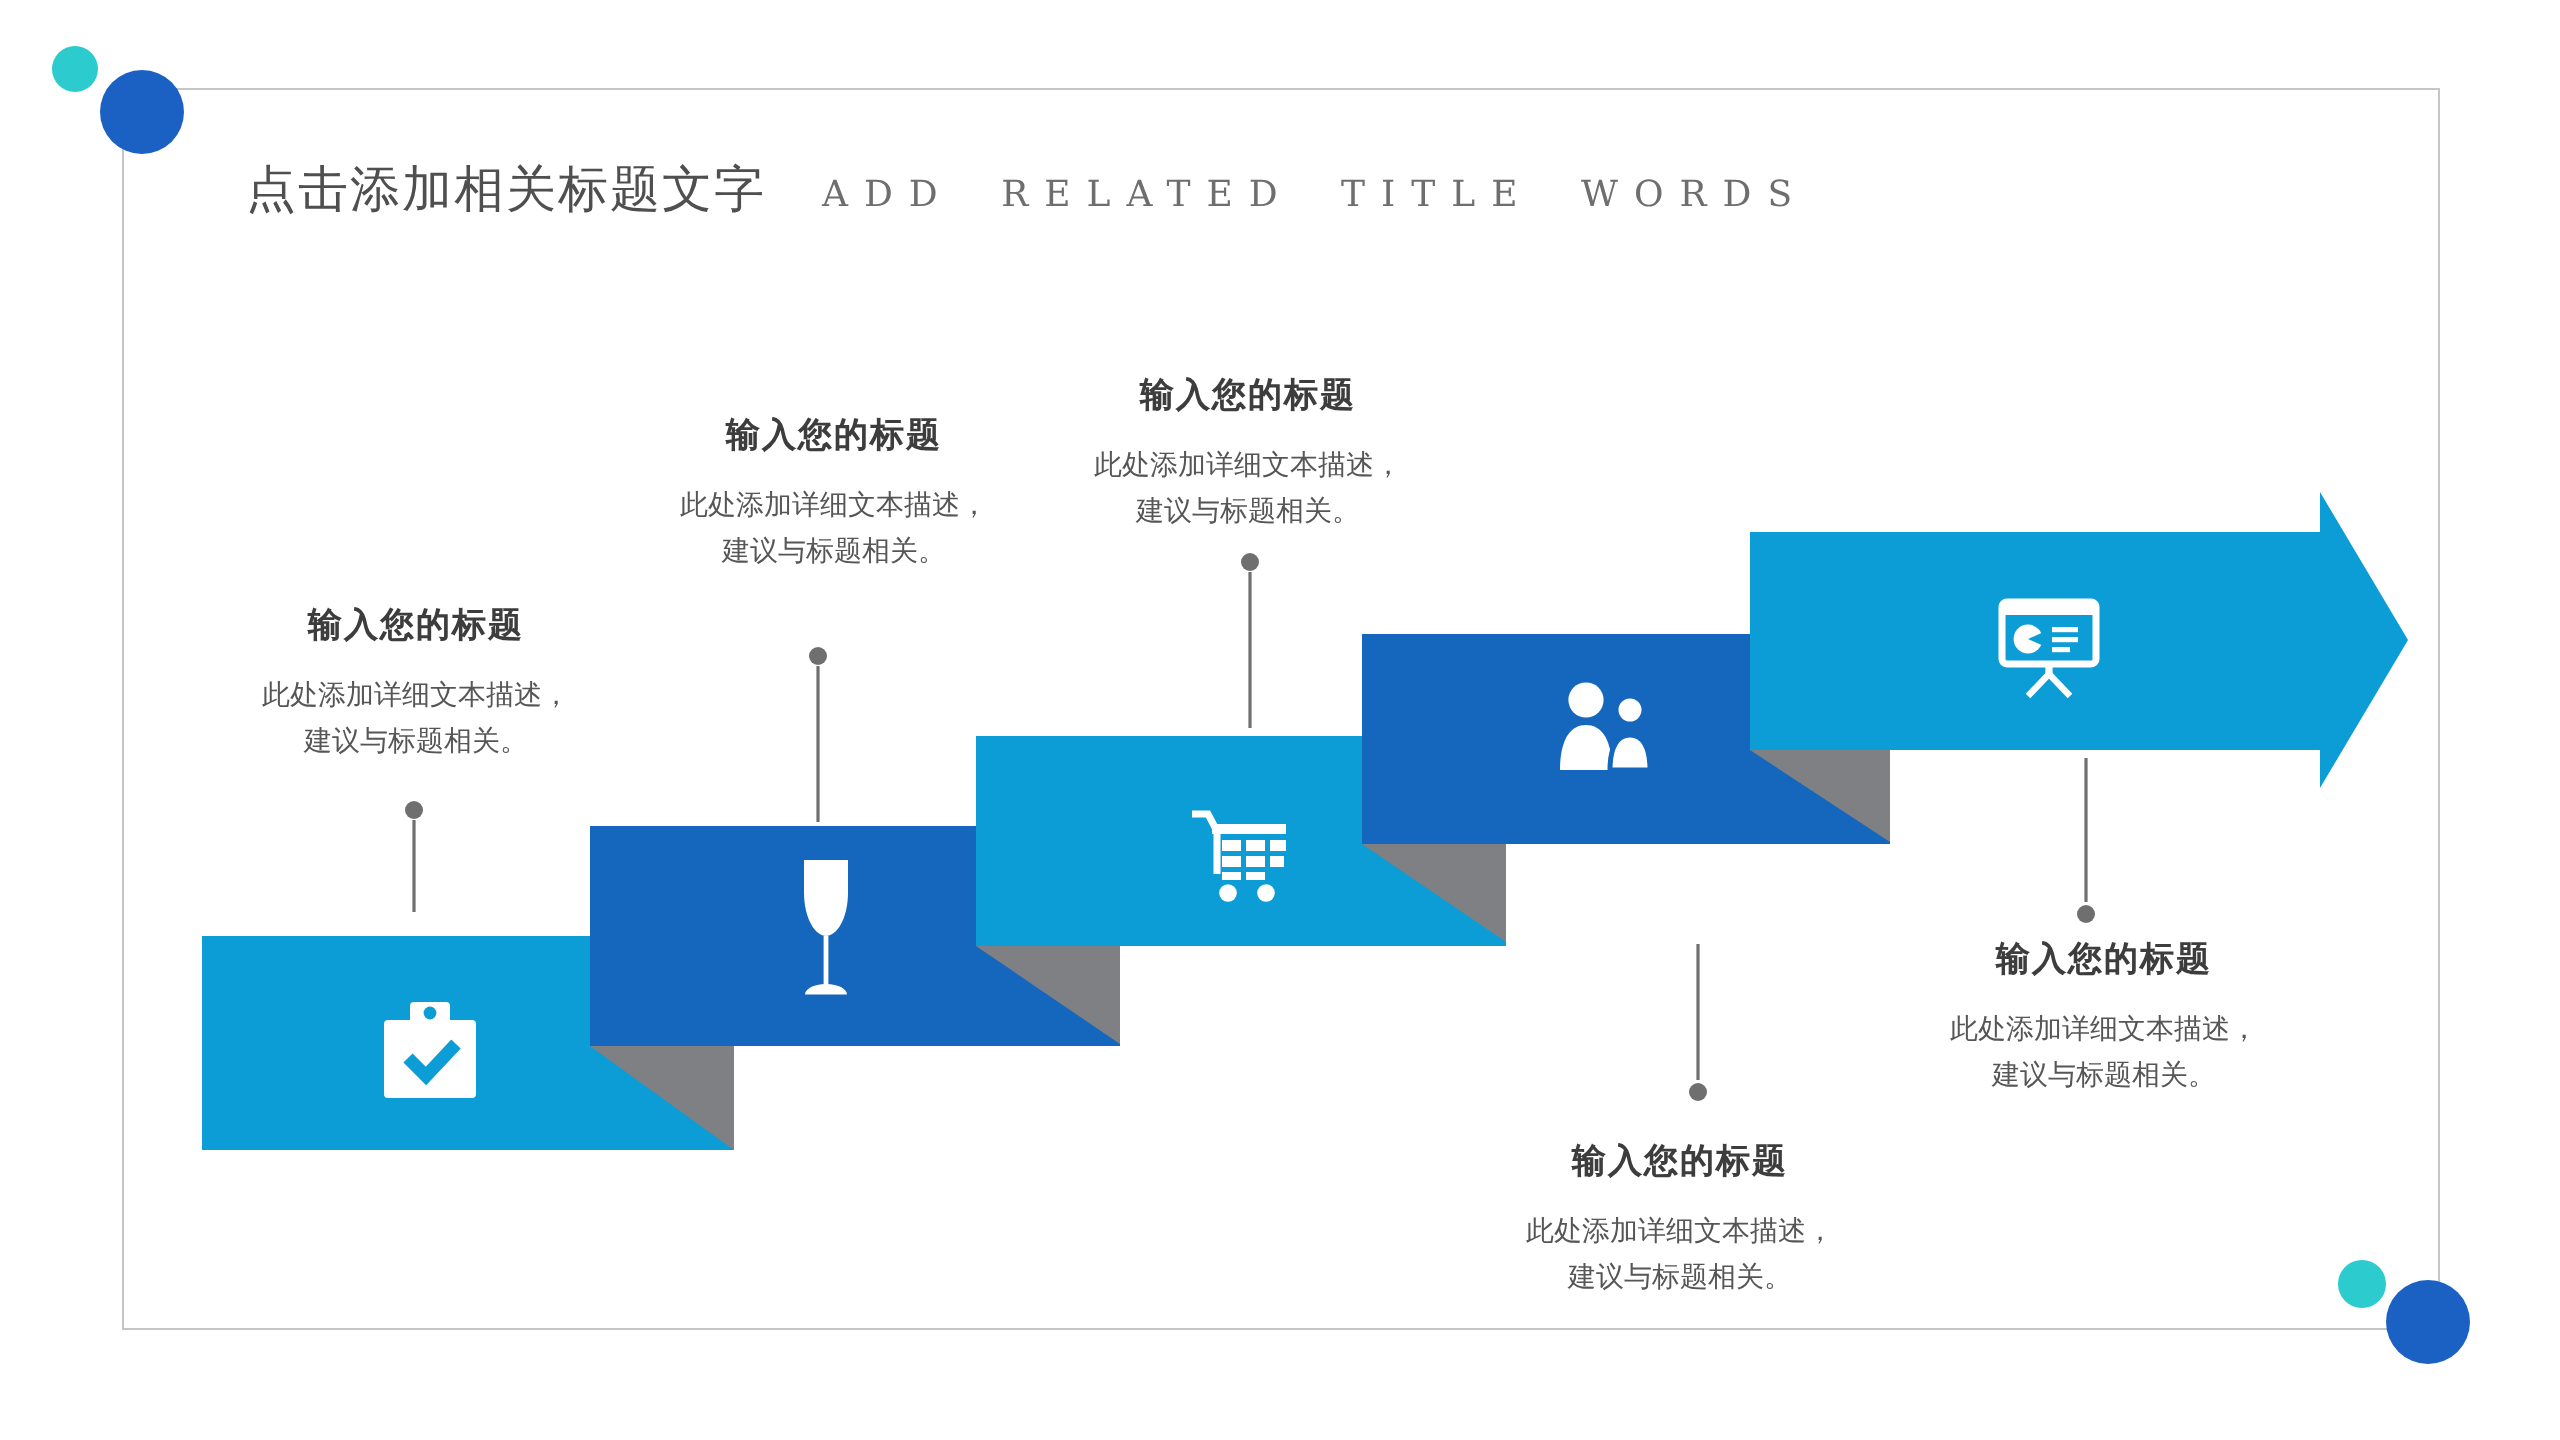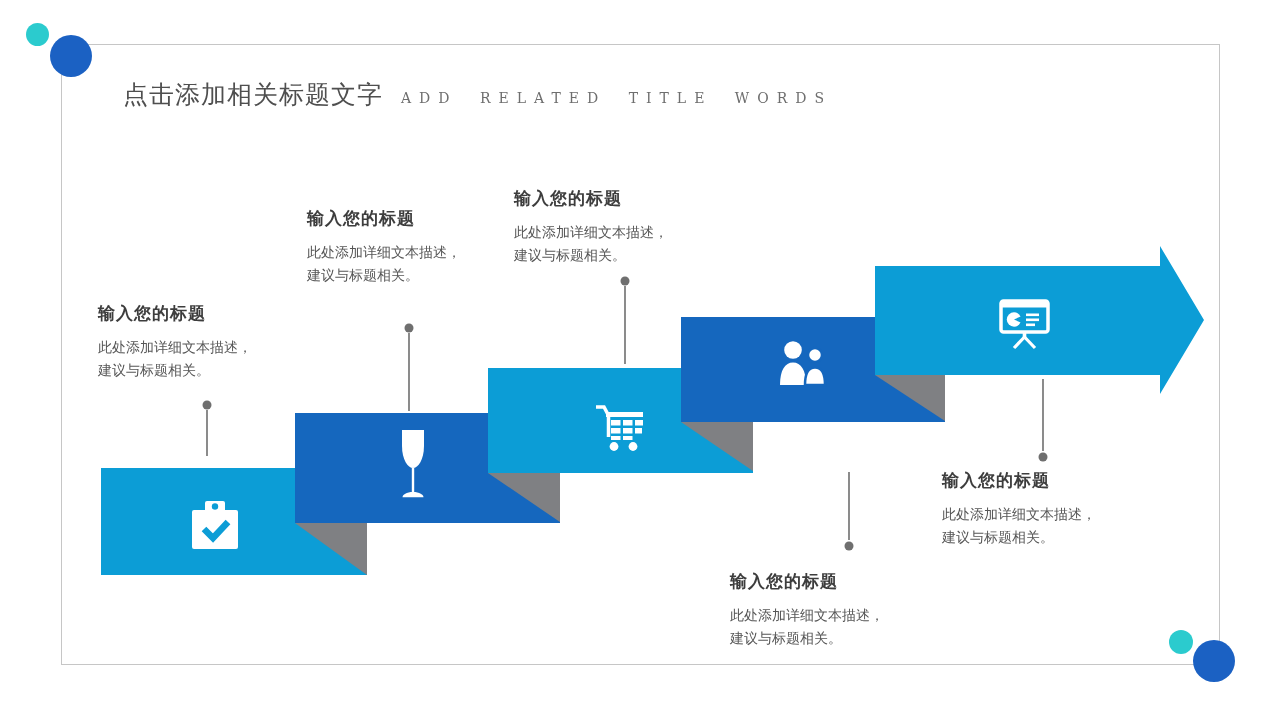--- a/index.html
+++ b/index.html
@@ -12,31 +12,31 @@
   html,body{width:1280px;height:720px;background:#fff;overflow:hidden}
   .slide{position:relative;width:1280px;height:720px;background:#fff;
          font-family:"Liberation Sans",sans-serif}
   .frame{position:absolute;left:61px;top:44px;width:1159px;height:621px;
          border:1px solid var(--frame-gray)}
   .circle{position:absolute;border-radius:50%}
   .circle.tl-teal{left:26px;top:23px;width:23px;height:23px;background:var(--teal-circle)}
   .circle.tl-blue{left:50px;top:35px;width:42px;height:42px;background:var(--corner-blue)}
   .circle.br-teal{left:1169px;top:630px;width:24px;height:24px;background:var(--teal-circle)}
   .circle.br-blue{left:1193px;top:640px;width:42px;height:42px;background:var(--corner-blue)}
-  .header{position:absolute;left:123px;top:78px;display:flex;align-items:baseline;gap:18px;
+  .header{position:absolute;left:123px;top:78px;display:flex;align-items:baseline;gap:28px;
           font-family:"DejaVu Serif","Liberation Serif",serif;white-space:nowrap}
   .title-cn{font-size:25px;color:var(--title-text);letter-spacing:1px}
-  .title-en{font-size:14px;color:var(--subtitle-text);letter-spacing:8px;word-spacing:10px}
+  .title-en{font-size:18px;color:var(--subtitle-text);letter-spacing:8px;word-spacing:10px}
   svg.diagram{position:absolute;left:0;top:0;width:1280px;height:720px}
   .f-light{fill:var(--light-blue)} .f-dark{fill:var(--dark-blue)}
   .f-gray{fill:var(--fold-gray)}  .f-white{fill:#fff}
   .f-conn{fill:var(--connector-gray)}
   .s-conn{stroke:var(--connector-gray);stroke-width:1.6px}
   .s-white{stroke:#fff;fill:none}
-  .callout{position:absolute;width:220px;text-align:left}
+  .callout{position:absolute;width:220px;text-align:center}
   .callout h3{font-family:"DejaVu Serif","Liberation Serif",serif;font-size:17px;
               line-height:20px;font-weight:bold;color:var(--callout-title-text);
               margin-bottom:13px;letter-spacing:1px}
   .callout p{font-size:14px;line-height:23px;color:var(--callout-desc-text)}
   .c1{left:98px;top:303px}.c2{left:307px;top:208px}.c3{left:514px;top:188px}
   .c4{left:730px;top:571px}.c5{left:942px;top:470px}
 </style>
 </head>
 <body>
 

